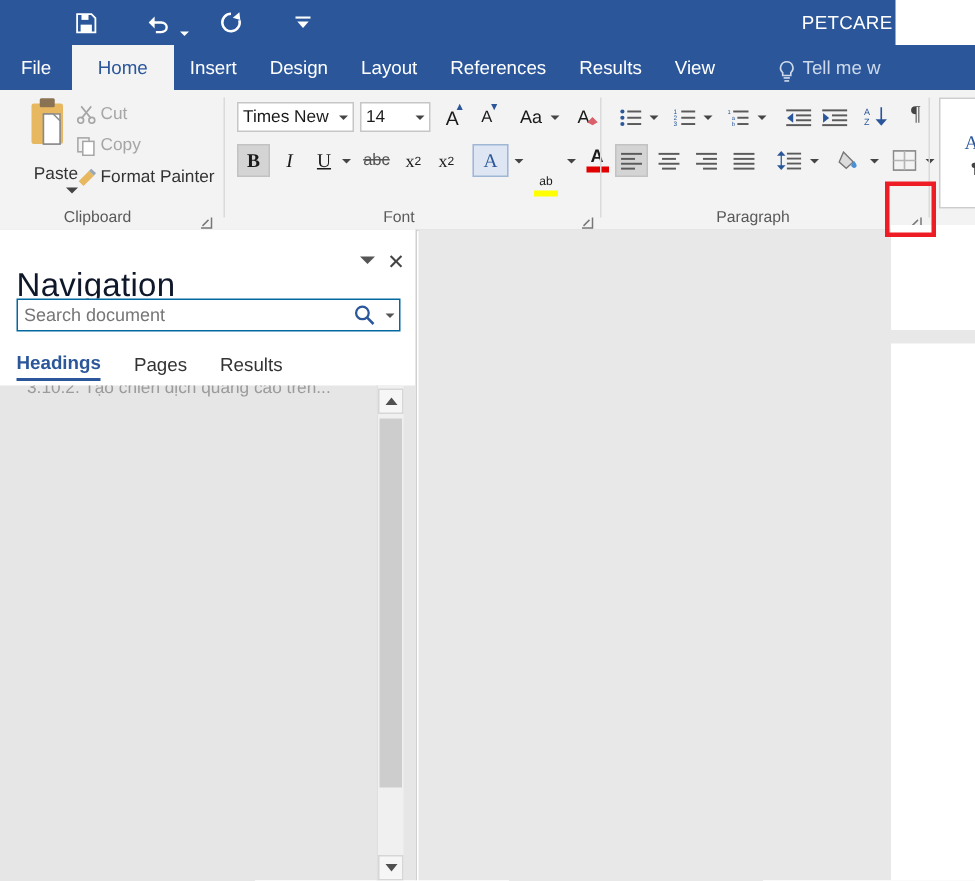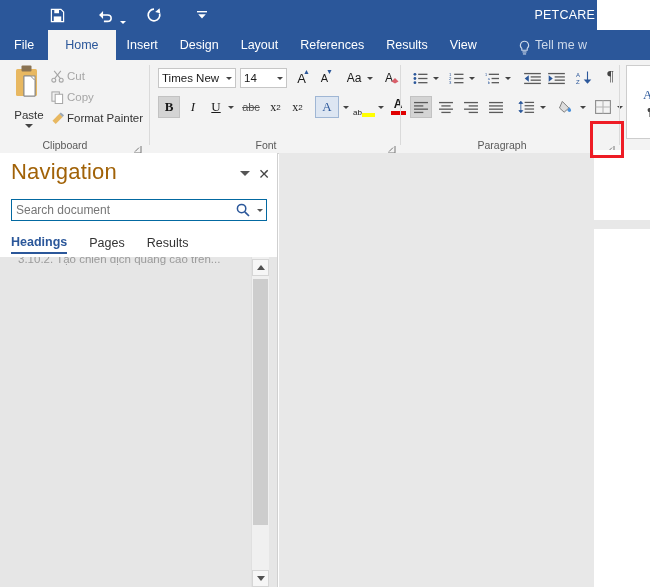--- a/index.html
+++ b/index.html
@@ -66,21 +66,21 @@
     font-size:10.5px;color:#595959;
   }
   .dlg{
     position:absolute;bottom:3px;width:10px;height:10px;
   }
 
   
   #grp-clipboard{left:0;width:150px;}
   .paste{
     position:absolute;left:6px;top:4px;width:46px;height:68px;
-    display:flex;flex-direction:column;align-items:center;
+    display:flex;flex-direction:column;align-items:flex-end;
   }
   .paste-label{font-size:11.5px;color:#333;margin-top:1px;}
   .paste-caret{margin-top:3px;}
   .cb-item{
     position:absolute;left:48px;display:flex;align-items:center;height:20px;
     font-size:11.5px;
   }
   .cb-item .ci{width:19px;display:flex;align-items:center;justify-content:center;}
   .cb-dim{color:#a6a6a6;}
   .cb-on{color:#333333;}
@@ -124,21 +124,21 @@
     position:absolute;left:590px;top:61px;width:34px;height:37px;
     border:3px solid #ee1c25;box-sizing:border-box;z-index:40;
   }
 
   
   .navpane{
     position:absolute;left:0;top:153px;width:278px;height:434px;
     background:#ffffff;border-right:1px solid #d0d0d0;box-sizing:border-box;
   }
   .nav-title{
-    position:absolute;left:11px;top:6px;font-size:22px;color:#a16207;
+    position:absolute;left:11px;top:24px;font-size:22px;color:#0f172a;
     font-weight:400;letter-spacing:.2px;
   }
   .nav-caret{position:absolute;left:240px;top:18px;}
   .nav-close{
     position:absolute;left:256px;top:13px;width:16px;height:16px;
     display:flex;align-items:center;justify-content:center;color:#444;font-size:14px;
   }
   .nav-search{
     position:absolute;left:11px;top:46px;width:256px;height:22px;
     background:#ffffff;border:1px solid #0369a1;box-sizing:border-box;
@@ -363,21 +363,21 @@
         <span style="font-size:12px;font-family:'Liberation Serif',serif;">x</span>
           <span style="font-size:8px;vertical-align:5px;">2</span>
       </div>
 
       <div class="rbtn selb" style="left:164px;top:36px;width:24px;">
         <span style="font-size:13px;color:#2b579a;font-family:'Liberation Serif',serif;">A</span>
       </div>
       <div class="splitcaret" style="left:189px;top:36px;">
           <span style="width:0;height:0;border-left:3.2px solid transparent;border-right:3.2px solid transparent;border-top:3.6px solid #444;display:block;"></span>
         </div>
-      <div class="rbtn" style="left:202px;top:33px;width:22px;flex-direction:row;height:24px;align-items:flex-end;">
+      <div class="rbtn" style="left:202px;top:52px;width:22px;flex-direction:column;height:24px;">
         <span style="font-size:8px;line-height:8px;">ab</span>
         <span style="display:block;width:16px;height:4px;background:#ffff00;margin-top:2px;"></span>
       </div>
       <div class="splitcaret" style="left:224px;top:36px;">
           <span style="width:0;height:0;border-left:3.2px solid transparent;border-right:3.2px solid transparent;border-top:3.6px solid #444;display:block;"></span>
         </div>
       <div class="rbtn" style="left:237px;top:34px;width:20px;flex-direction:column;height:24px;">
         <span style="font-size:12px;line-height:12px;font-weight:bold;">A</span>
         <span style="display:block;width:15px;height:4px;background:#e00000;margin-top:1px;"></span>
       </div>

